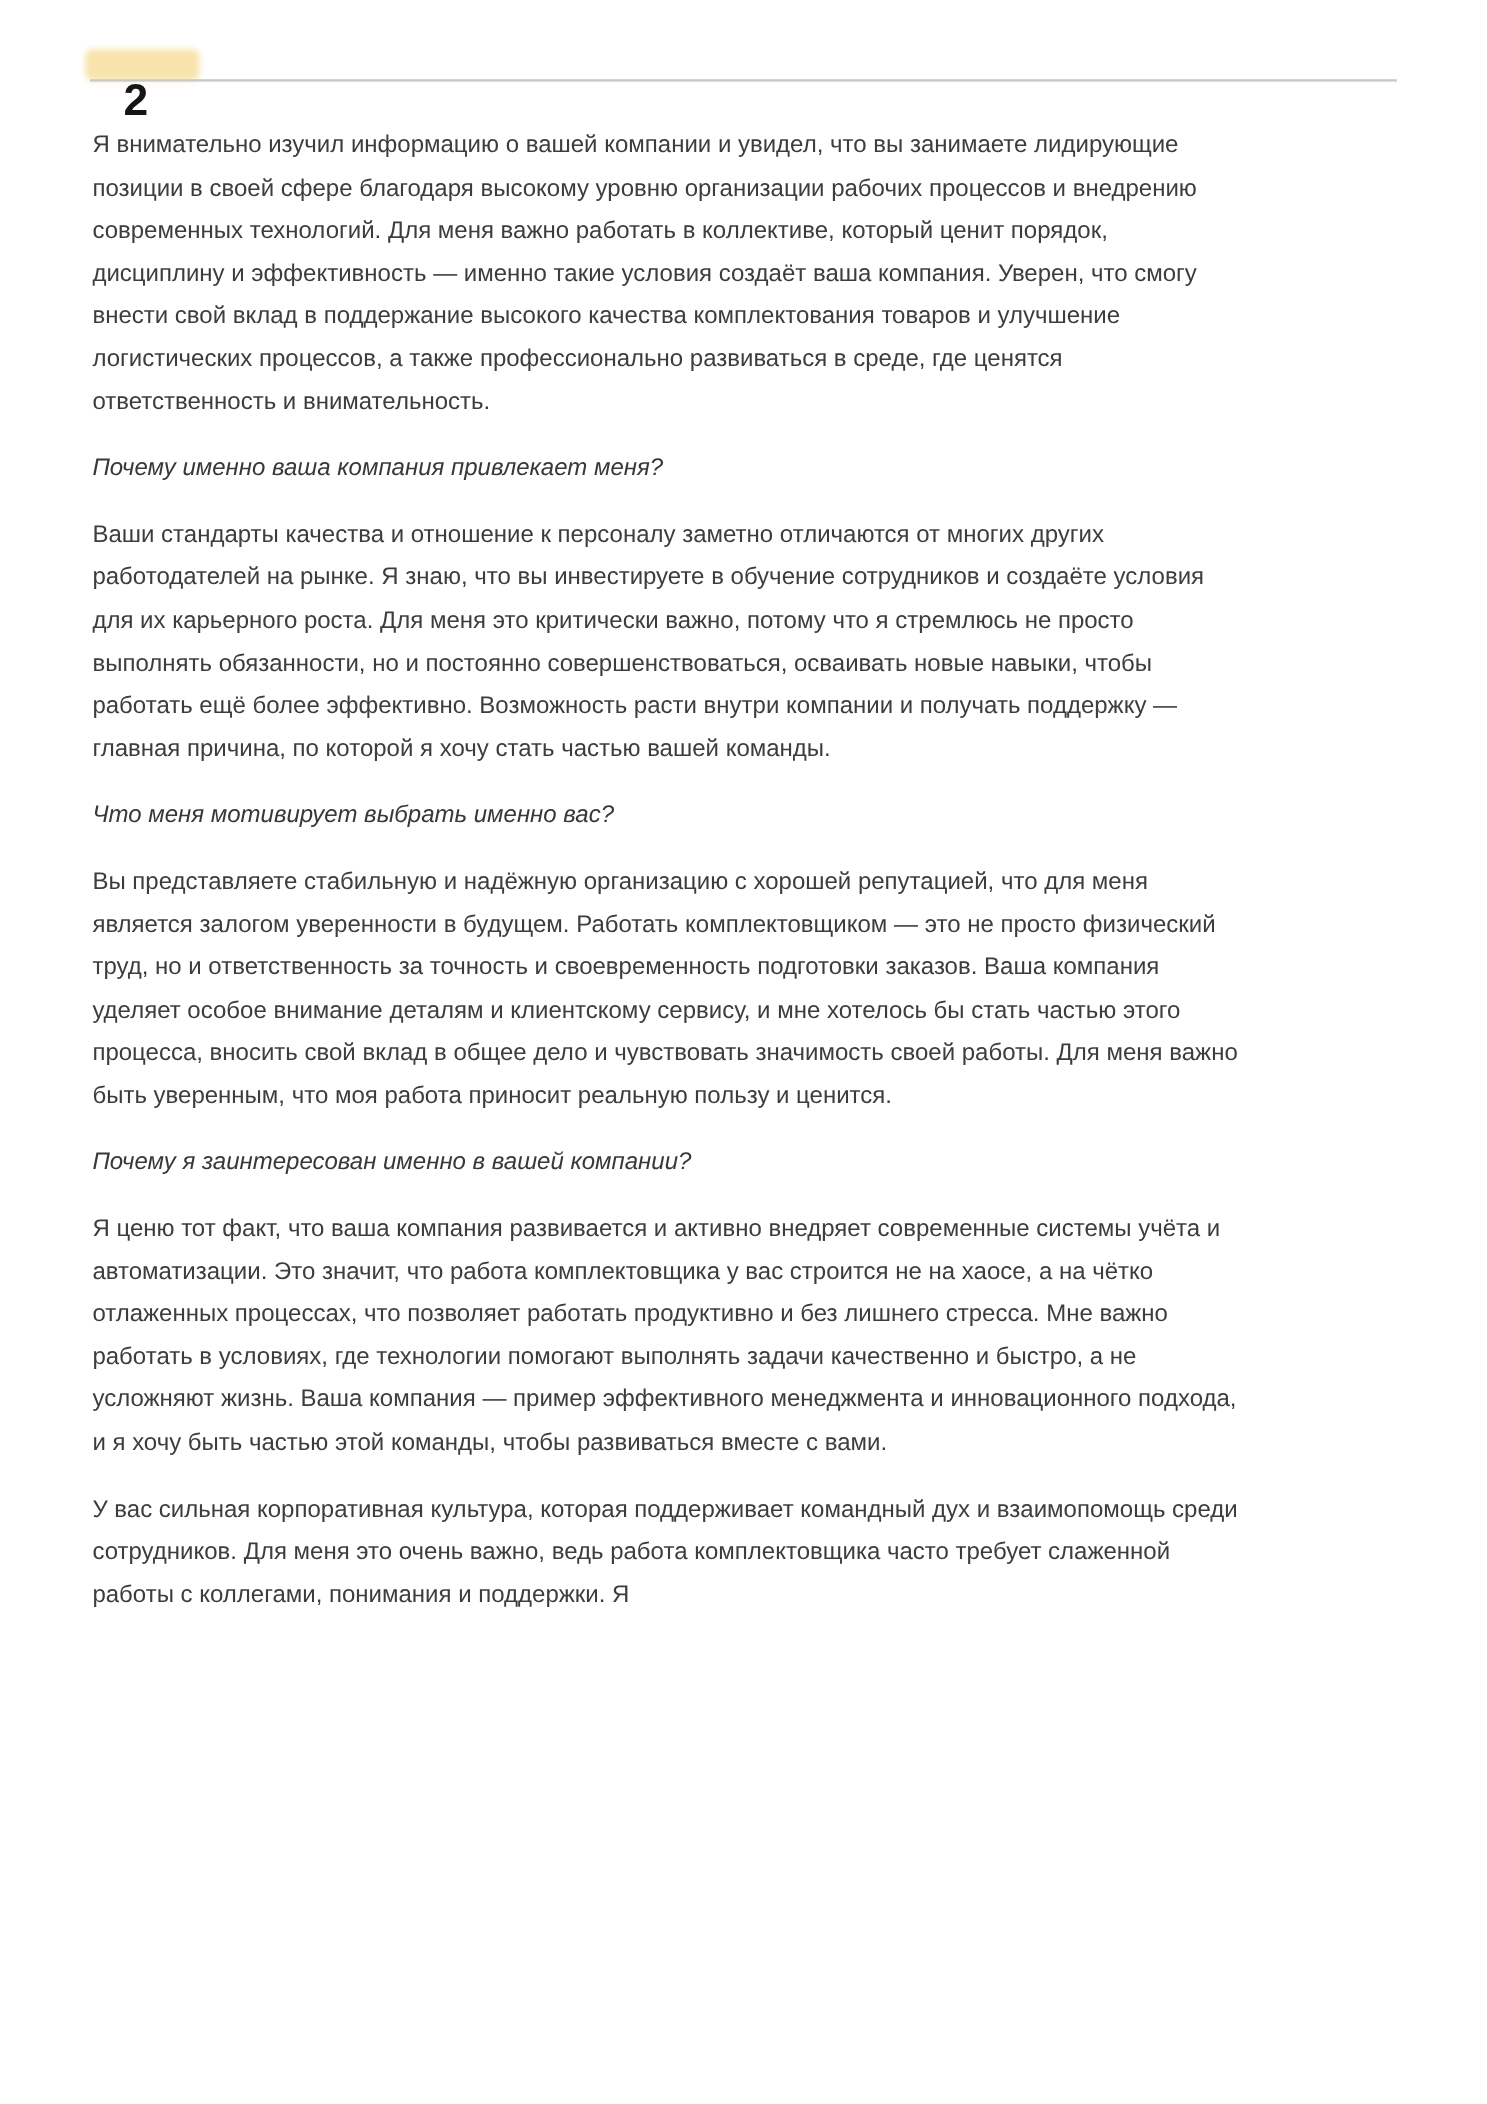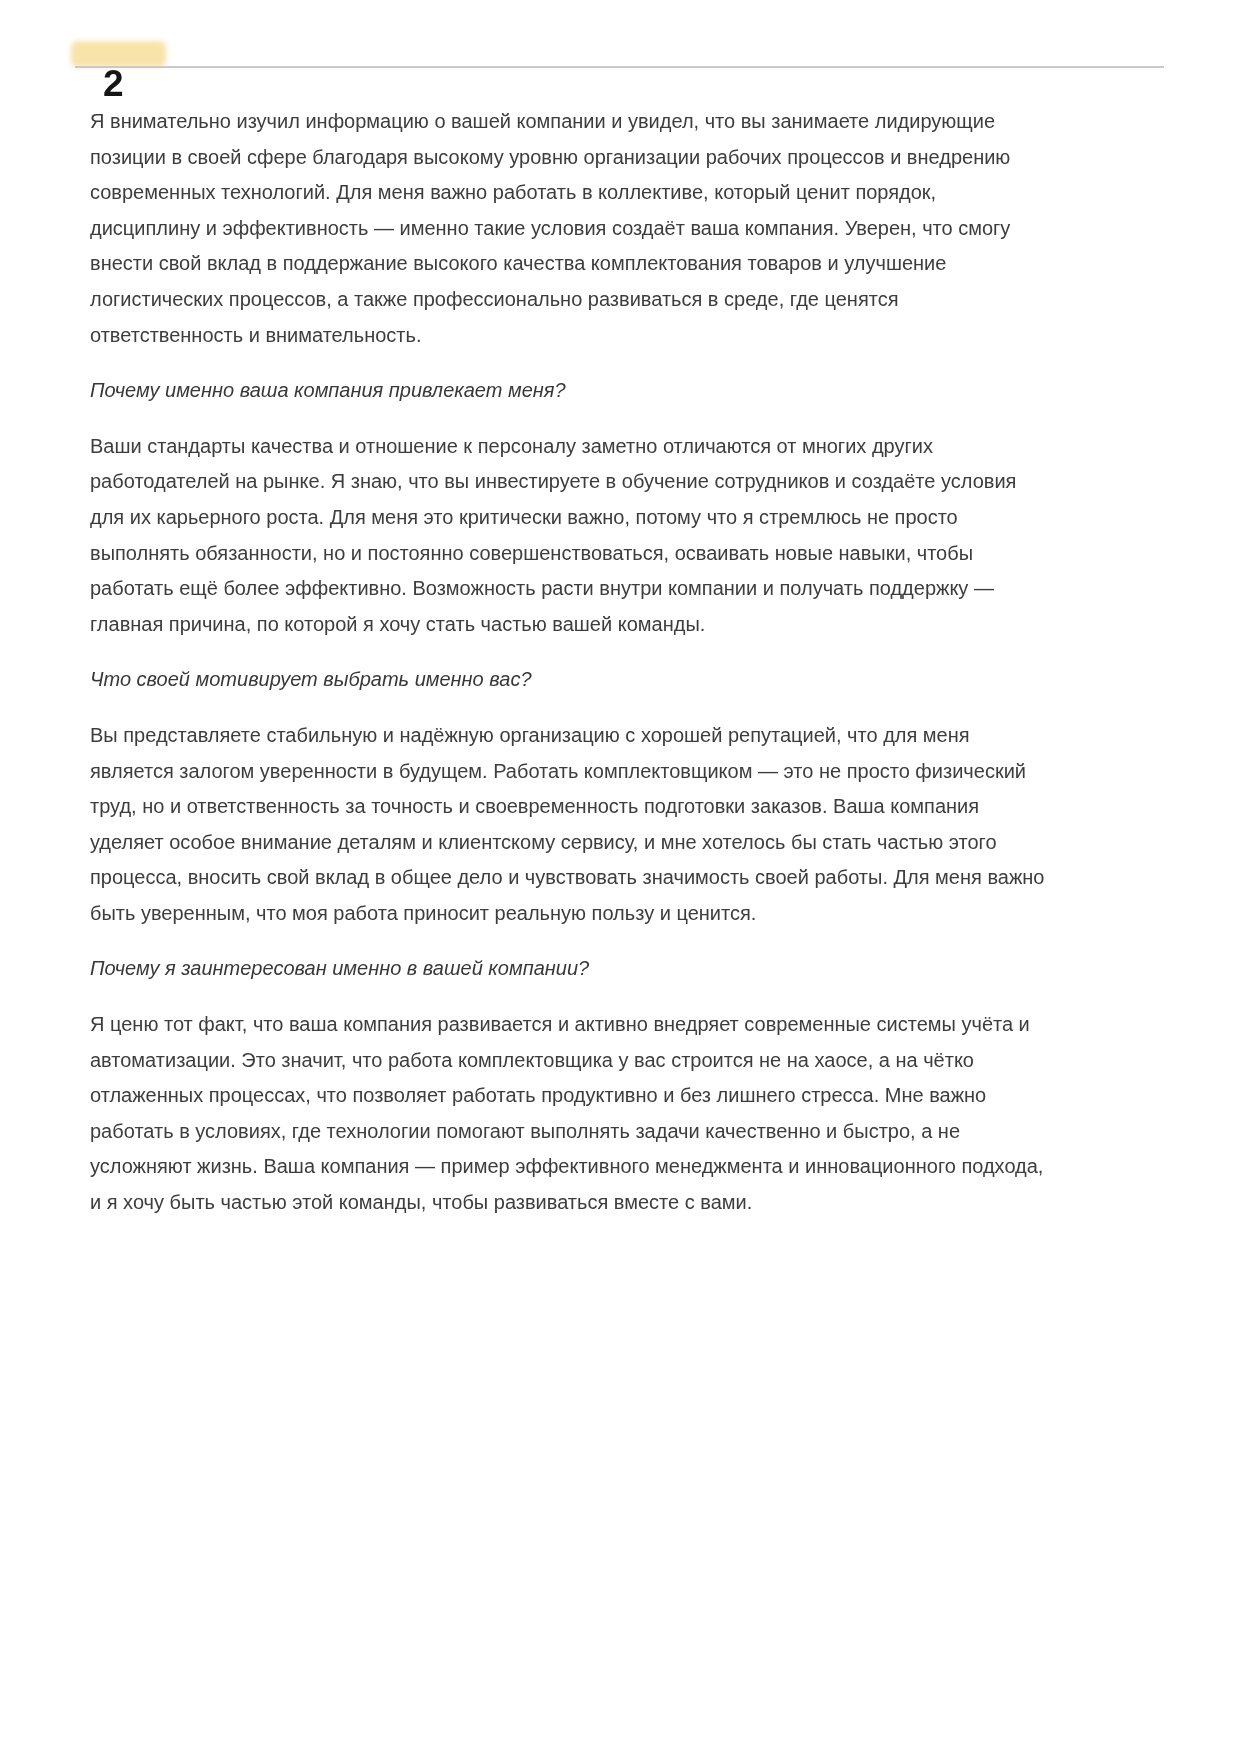--- a/index.html
+++ b/index.html
@@ -35,21 +35,21 @@
     position: absolute;
     left: 103px;
     top: 64px;
     font-size: 37px;
     font-weight: 700;
     color: #161616;
     line-height: 1.1;
   }
   .content {
     position: absolute;
-    left: 90px;
+    left: 77px;
     top: 104px;
     width: 958px;
     color: #3d3d3d;
     font-size: 20px;
     line-height: 35.6px;
   }
   .content p {
     margin: 0 0 20px 0;
     text-align: left;
   }
@@ -62,17 +62,18 @@
 <body>
 
 <div class="top-highlight"></div>
 <div class="top-rule"></div>
 <div class="page-number">2</div>
 
 <div class="content">
   <p>Я внимательно изучил информацию о вашей компании и увидел, что вы занимаете лидирующие позиции в своей сфере благодаря высокому уровню организации рабочих процессов и внедрению современных технологий. Для меня важно работать в коллективе, который ценит порядок, дисциплину и эффективность — именно такие условия создаёт ваша компания. Уверен, что смогу внести свой вклад в поддержание высокого качества комплектования товаров и улучшение логистических процессов, а также профессионально развиваться в среде, где ценятся ответственность и внимательность.</p>
   <p class="question">Почему именно ваша компания привлекает меня?</p>
   <p>Ваши стандарты качества и отношение к персоналу заметно отличаются от многих других работодателей на рынке. Я знаю, что вы инвестируете в обучение сотрудников и создаёте условия для их карьерного роста. Для меня это критически важно, потому что я стремлюсь не просто выполнять обязанности, но и постоянно совершенствоваться, осваивать новые навыки, чтобы работать ещё более эффективно. Возможность расти внутри компании и получать поддержку — главная причина, по которой я хочу стать частью вашей команды.</p>
-  <p class="question">Что своей мотивирует выбрать именно вас?</p>
+  <p class="question">Что меня мотивирует выбрать именно вас?</p>
   <p>Вы представляете стабильную и надёжную организацию с хорошей репутацией, что для меня является залогом уверенности в будущем. Работать комплектовщиком — это не просто физический труд, но и ответственность за точность и своевременность подготовки заказов. Ваша компания уделяет особое внимание деталям и клиентскому сервису, и мне хотелось бы стать частью этого процесса, вносить свой вклад в общее дело и чувствовать значимость своей работы. Для меня важно быть уверенным, что моя работа приносит реальную пользу и ценится.</p>
   <p class="question">Почему я заинтересован именно в вашей компании?</p>
   <p>Я ценю тот факт, что ваша компания развивается и активно внедряет современные системы учёта и автоматизации. Это значит, что работа комплектовщика у вас строится не на хаосе, а на чётко отлаженных процессах, что позволяет работать продуктивно и без лишнего стресса. Мне важно работать в условиях, где технологии помогают выполнять задачи качественно и быстро, а не усложняют жизнь. Ваша компания — пример эффективного менеджмента и инновационного подхода, и я хочу быть частью этой команды, чтобы развиваться вместе с вами.</p>
+  <p>У вас сильная корпоративная культура, которая поддерживает командный дух и взаимопомощь среди сотрудников. Для меня это очень важно, ведь работа комплектовщика часто требует слаженной работы с коллегами, понимания и поддержки. Я</p>
 </div>
 
 </body></html>

